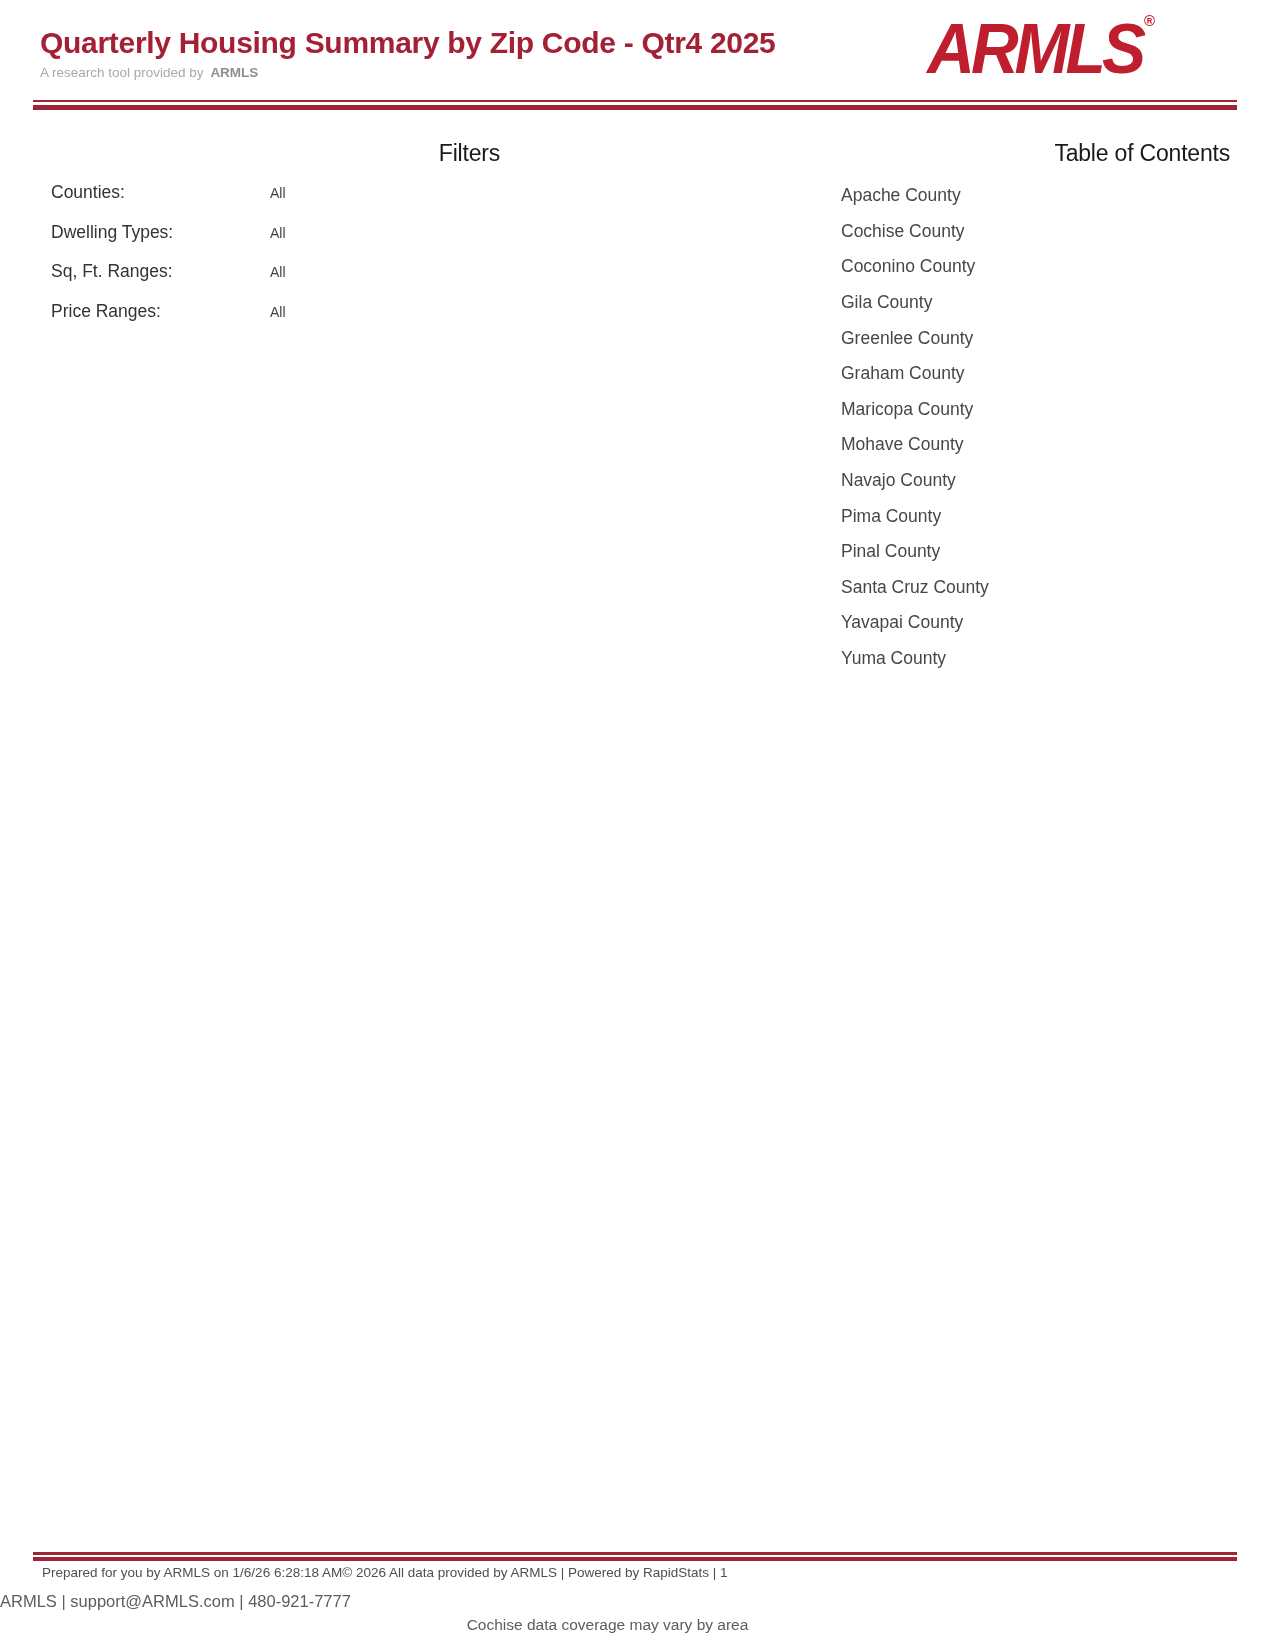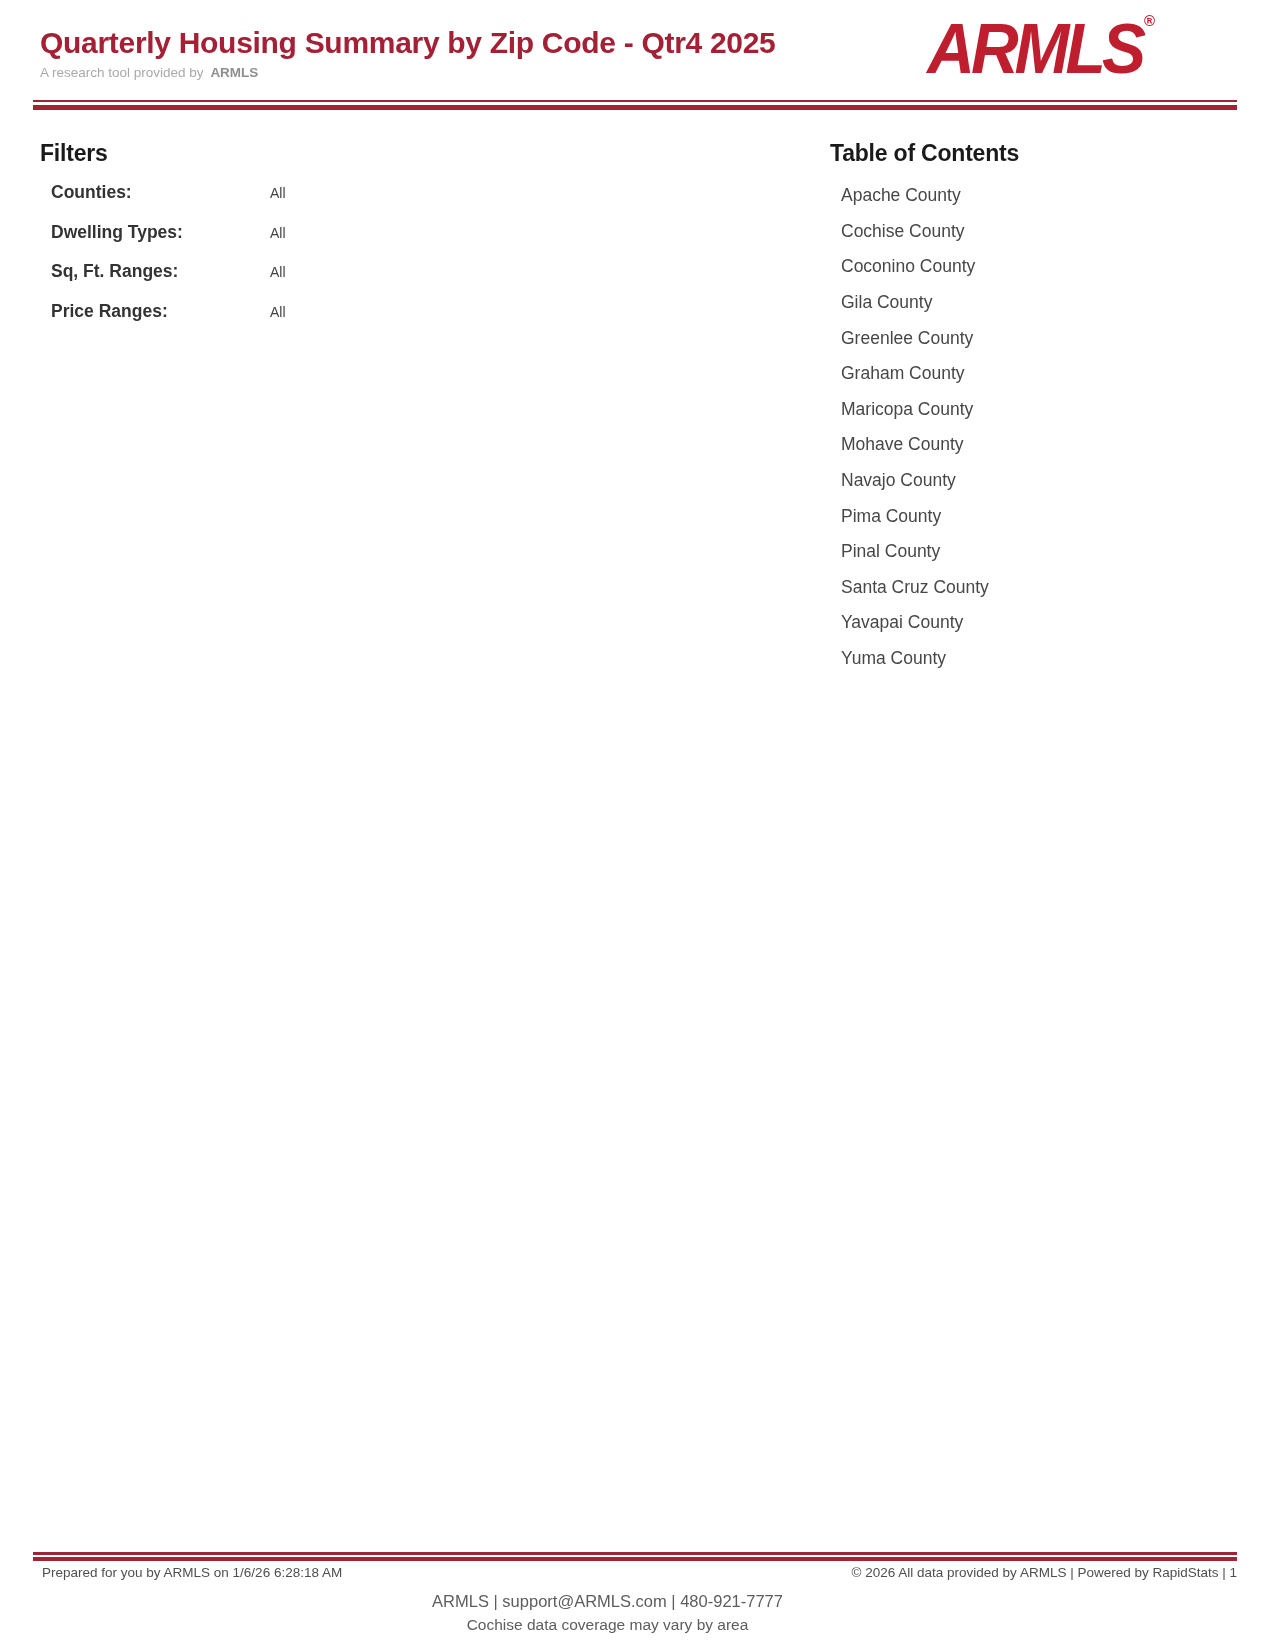--- a/index.html
+++ b/index.html
@@ -70,37 +70,38 @@
   .double-rule .rule-thick { height: 5px; background: #9f2436; }
   .top-rule    { top: 100px; }
   .bottom-rule { top: 1552px; }
   .bottom-rule .rule-thin  { height: 3px; }
   .bottom-rule .rule-gap   { height: 2px; }
   .bottom-rule .rule-thick { height: 4px; }
 
   
   .section-heading {
     font-size: 23px;
-    font-weight: bold;
+    font-weight: normal;
     color: #1a1a1a;
     letter-spacing: -0.2px;
+    text-align: right;
   }
 
   
   .filters { position: absolute; left: 40px; top: 140px; width: 460px; }
   .filters-rows { margin-top: 15px; padding-left: 11px; }
   .filter-row {
     display: flex;
     align-items: baseline;
     height: 39.7px;
   }
   .filter-label {
     width: 219px;
     font-size: 17.5px;
-    font-weight: bold;
+    font-weight: normal;
     color: #333333;
   }
   .filter-value {
     font-size: 14px;
     color: #444444;
   }
 
   
   .toc { position: absolute; left: 830px; top: 140px; width: 400px; }
   .toc-items { margin-top: 11px; padding-left: 11px; }
@@ -113,31 +114,31 @@
     cursor: pointer;
   }
 
   
   .footer-meta {
     position: absolute;
     left: 33px;
     top: 1565px;
     width: 1204px;
     display: flex;
-    justify-content: space-between;
+    justify-content: flex-start;
     font-size: 13.5px;
     color: #4f4f4f;
   }
   .footer-meta .prepared { padding-left: 9px; }
   .footer-contact {
     position: absolute;
     left: 0;
     top: 1592px;
     width: 1215px;
-    text-align: center;
+    text-align: left;
     font-size: 16.5px;
     color: #5d5d5d;
   }
   .footer-coverage {
     position: absolute;
     left: 0;
     top: 1616px;
     width: 1215px;
     text-align: center;
     font-size: 15.5px;

